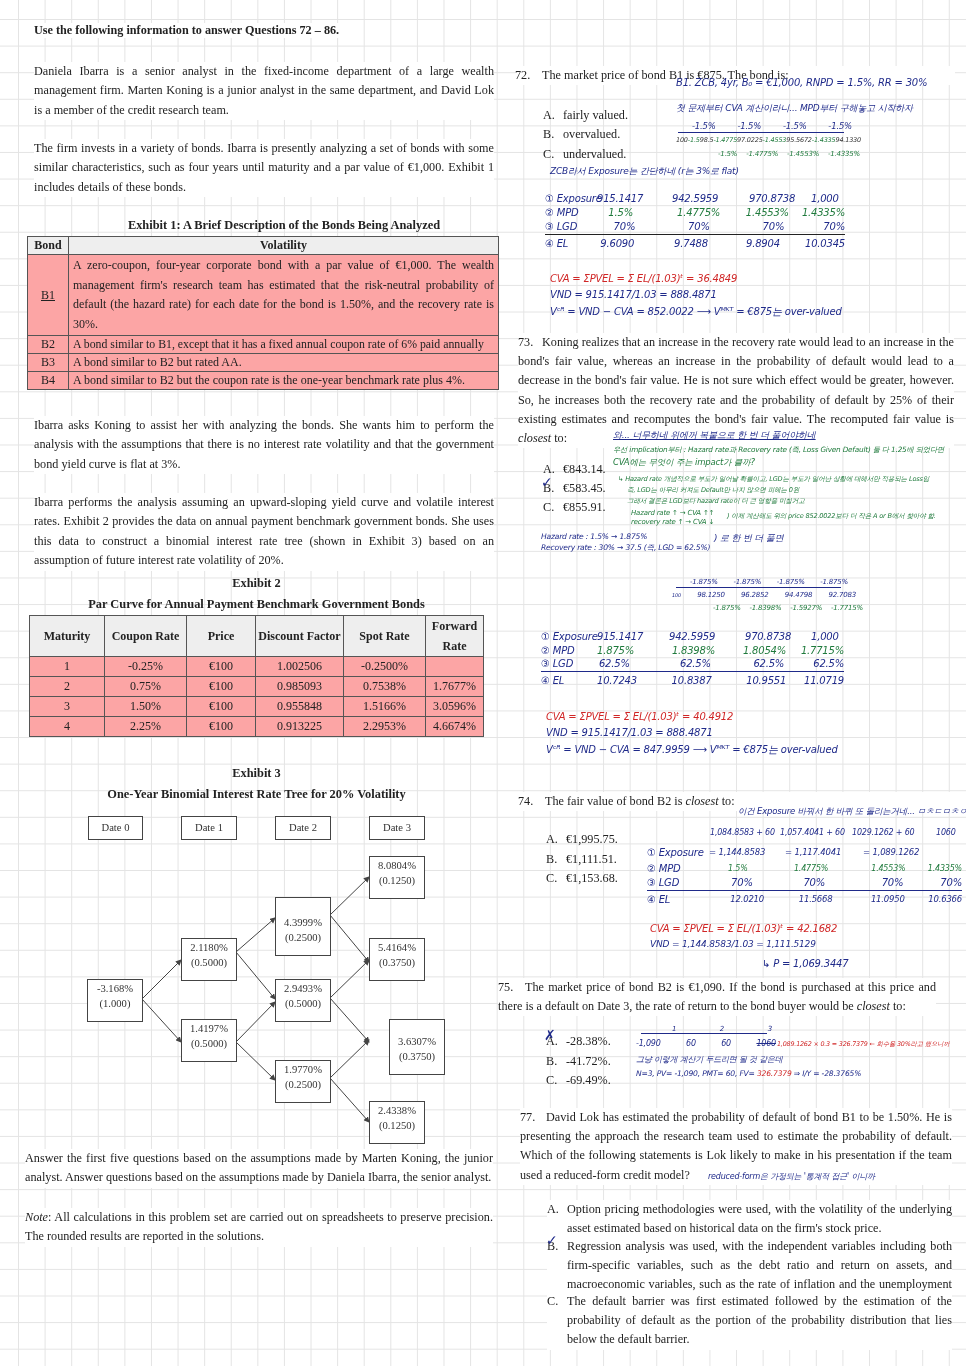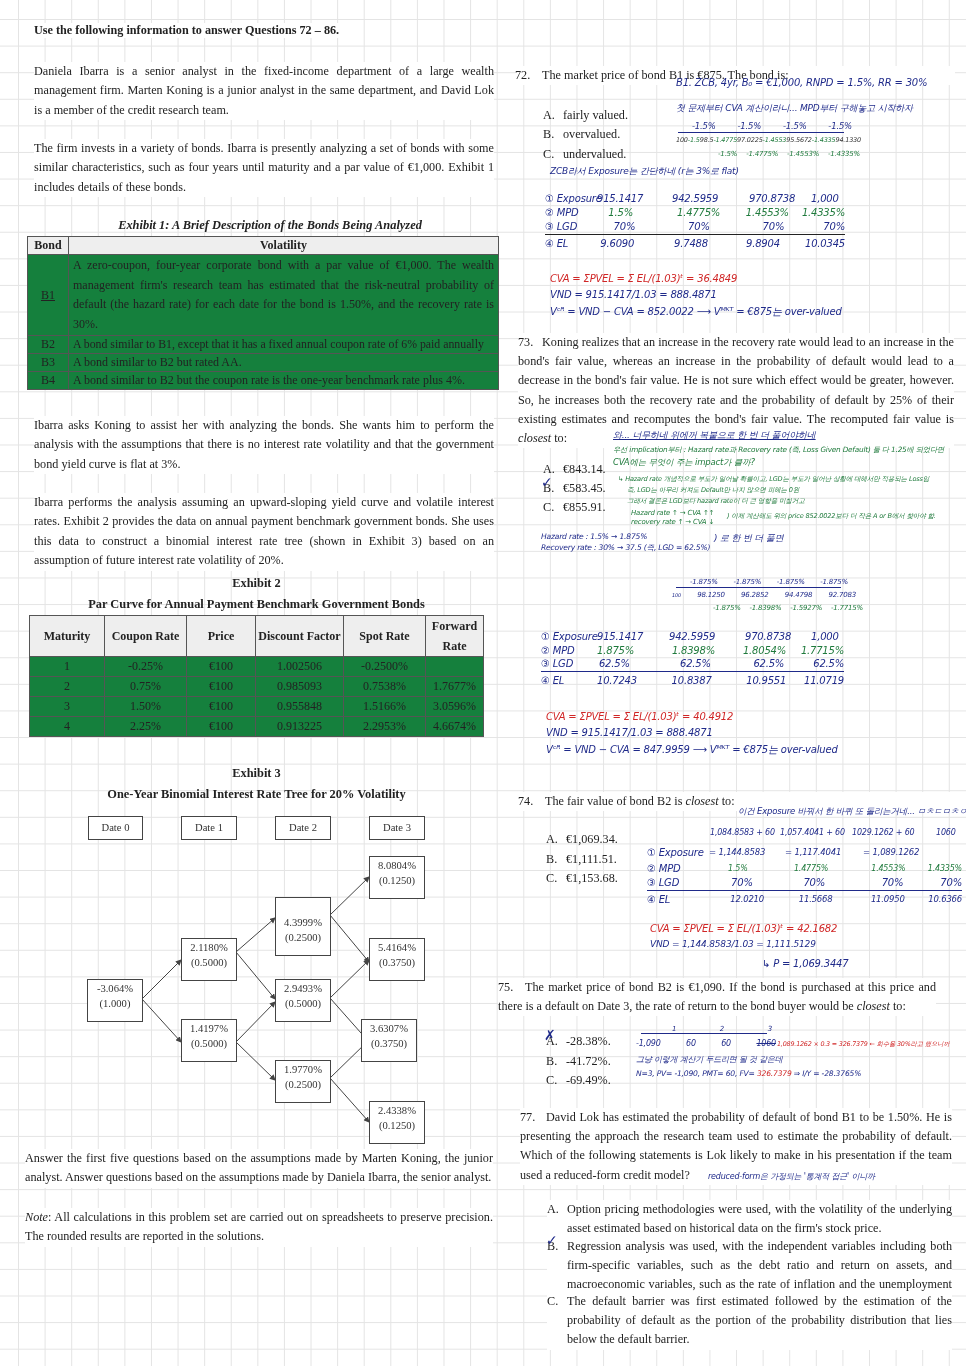--- a/index.html
+++ b/index.html
@@ -16,41 +16,41 @@
   }
   .abs { position:absolute; }
   .serif { font-family:"Liberation Serif", serif; }
   .hand { font-family:"DejaVu Sans", sans-serif; font-style:italic; letter-spacing:-0.2px; }
   .navy { color:#1f2a8a; }
   .green { color:#1f7a3c; }
   .red { color:#d02626; }
   p { margin:0; }
   .para { font-size:12.2px; line-height:19.4px; text-align:justify; background:#fff; }
   .title-b { font-weight:bold; font-size:12.4px; text-align:center; }
-  table { border-collapse:collapse; background:#15803d; }
+  table { border-collapse:collapse; background:#fca5a5; }
   .ex1 td, .ex1 th { border:1px solid #555; font-size:12px; padding:1px 4px; }
   .ex1 th { background:#eee; font-weight:bold; }
   .ex2 td, .ex2 th { border:1px solid #555; font-size:12px; text-align:center; padding:0 2px; }
   .ex2 th { background:#eee; font-weight:bold; line-height:20px; }
   .ex2 td { height:19px; }
   .box { position:absolute; border:1px solid #444; background:#fff; font-size:10.6px; text-align:center; line-height:14.5px; color:#333; }
   .q { font-size:12.2px; line-height:19.2px; text-align:justify; background:#fff; }
   .opt { font-size:12.2px; line-height:19.6px; }
   .h { font-size:10px; line-height:13px; white-space:nowrap; }
   .hs { font-size:8.5px; line-height:11px; white-space:nowrap; }
 </style>
 </head>
 <body>
 
 <div class="abs serif" style="left:34px;top:23px;font-weight:bold;font-size:12.2px;background:#fff;">Use the following information to answer Questions 72 – 86.</div>
 
 <p class="abs para" style="left:34px;top:62px;width:460px;">Daniela Ibarra is a senior analyst in the fixed-income department of a large wealth management firm. Marten Koning is a junior analyst in the same department, and David Lok is a member of the credit research team.</p>
 <p class="abs para" style="left:34px;top:139px;width:460px;">The firm invests in a variety of bonds. Ibarra is presently analyzing a set of bonds with some similar characteristics, such as four years until maturity and a par value of €1,000. Exhibit 1 includes details of these bonds.</p>
 
-<div class="abs title-b" style="left:20px;top:218px;width:500px;font-style:italic;">Exhibit 1: A Brief Description of the Bonds Being Analyzed</div>
+<div class="abs title-b" style="left:34px;top:218px;width:500px;">Exhibit 1: A Brief Description of the Bonds Being Analyzed</div>
 <table class="abs ex1" style="left:27px;top:236px;width:472px;">
   <tbody>
       <tr>
     <th style="width:32px;">Bond</th>
     <th>Volatility</th>
   </tr>
   <tr>
     <td style="text-align:center;text-decoration:underline;">B1</td>
     <td style="text-align:justify;line-height:19.5px;">A zero-coupon, four-year corporate bond with a par value of €1,000. The wealth management firm's research team has estimated that the risk-neutral probability of default (the hazard rate) for each date for the bond is 1.50%, and the recovery rate is 30%.</td>
   </tr>
@@ -143,21 +143,21 @@
     <line x1="330" y1="318" x2="369" y2="362"></line>
   </g>
 </svg>
 
 <div class="box" style="left:88px;top:816px;width:53px;height:22px;line-height:22px;">Date 0</div>
 <div class="box" style="left:181px;top:816px;width:54px;height:22px;line-height:22px;">Date 1</div>
 <div class="box" style="left:275px;top:816px;width:54px;height:22px;line-height:22px;">Date 2</div>
 <div class="box" style="left:369px;top:816px;width:54px;height:22px;line-height:22px;">Date 3</div>
 
 <div class="box" style="left:87px;top:979px;width:54px;height:39px;padding-top:2px;">
-  <div>-3.064%</div>
+  <div>-3.168%</div>
     <div>(1.000)</div>
 </div>
 <div class="box" style="left:181px;top:938px;width:54px;height:39px;padding-top:2px;">
   <div>2.1180%</div>
     <div>(0.5000)</div>
 </div>
 <div class="box" style="left:181px;top:1019px;width:54px;height:39px;padding-top:2px;">
   <div>1.4197%</div>
     <div>(0.5000)</div>
 </div>
@@ -174,21 +174,21 @@
     <div>(0.2500)</div>
 </div>
 <div class="box" style="left:369px;top:856px;width:54px;height:39px;padding-top:2px;">
   <div>8.0804%</div>
     <div>(0.1250)</div>
 </div>
 <div class="box" style="left:369px;top:938px;width:54px;height:39px;padding-top:2px;">
   <div>5.4164%</div>
     <div>(0.3750)</div>
 </div>
-<div class="box" style="left:361px;top:1019px;width:54px;height:39px;padding-top:2px;">
+<div class="box" style="left:389px;top:1019px;width:54px;height:39px;padding-top:15px;">
   <div>3.6307%</div>
     <div>(0.3750)</div>
 </div>
 <div class="box" style="left:369px;top:1101px;width:54px;height:39px;padding-top:2px;">
   <div>2.4338%</div>
     <div>(0.1250)</div>
 </div>
 
 <p class="abs para" style="left:25px;top:1149px;width:468px;">Answer the first five questions based on the assumptions made by Marten Koning, the junior analyst. Answer questions based on the assumptions made by Daniela Ibarra, the senior analyst.</p>
 <p class="abs para" style="left:25px;top:1208px;width:468px;">
@@ -338,21 +338,21 @@
     </div>
 </div>
 <div class="abs hand red h" style="left:546px;top:710px;">CVA = ΣPVEL = Σ EL/(1.03)ᵗ = 40.4912</div>
 <div class="abs hand navy h" style="left:546px;top:726px;">VND = 915.1417/1.03 = 888.4871</div>
 <div class="abs hand navy h" style="left:546px;top:743px;">Vᶜᴿ = VND − CVA = 847.9959 ⟶ Vᴹᴷᵀ = €875는 over-valued</div>
 
 <div class="abs q" style="left:518px;top:792px;width:436px;">
   <span style="display:inline-block;width:27px;">74.</span><span>The fair value of bond B2 is </span><i>closest</i><span> to:</span>
 </div>
 <div class="abs hand navy hs" style="left:738px;top:806px;font-size:8.5px;">이건 Exposure 바꿔서 한 바퀴 또 돌리는거네... ㅁㅊㄷㅁㅊㅇ</div>
-<div class="abs opt" style="left:546px;top:830px;"><span style="display:inline-block;width:20px;">A.</span><span>€1,069.34.</span></div>
+<div class="abs opt" style="left:546px;top:830px;"><span style="display:inline-block;width:20px;">A.</span><span>€1,995.75.</span></div>
 <div class="abs opt" style="left:546px;top:850px;"><span style="display:inline-block;width:20px;">B.</span><span>€1,111.51.</span></div>
 <div class="abs opt" style="left:546px;top:869px;"><span style="display:inline-block;width:20px;">C.</span><span>€1,153.68.</span></div>
 
 <div class="abs hand navy hs" style="left:710px;top:827px;width:256px;display:flex;font-size:8px;">
   <span style="width:70px;">1,084.8583 + 60</span>
     <span style="width:72px;">1,057.4041 + 60</span>
     <span style="width:84px;">1029.1262 + 60</span>
     <span>1060</span>
 </div>
 <div class="abs hand navy h" style="left:647px;top:846px;width:315px;">

